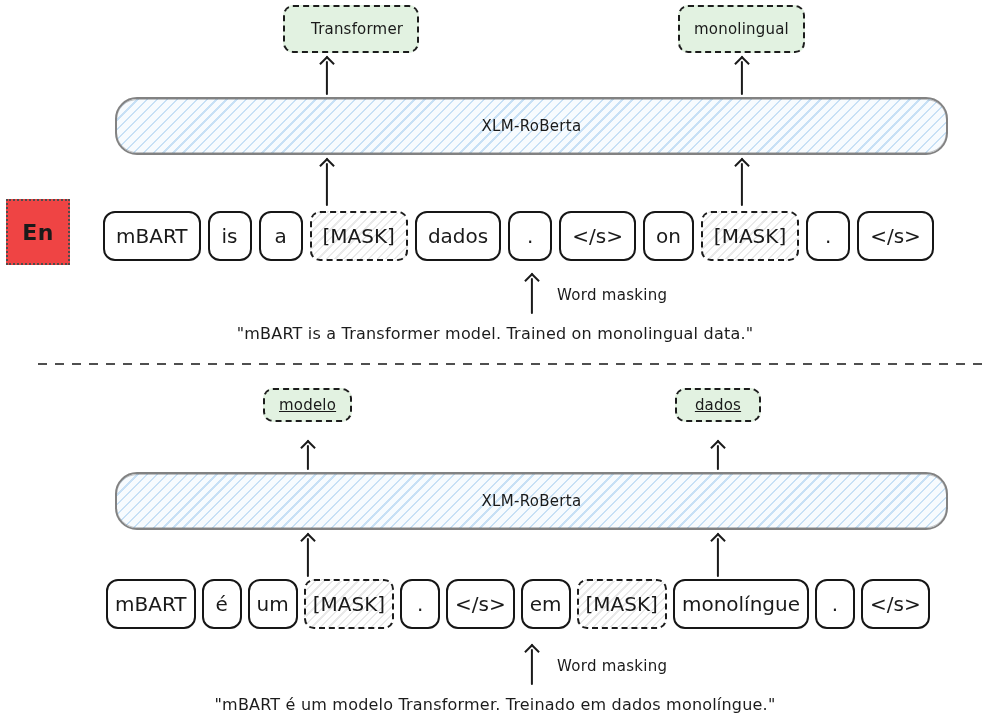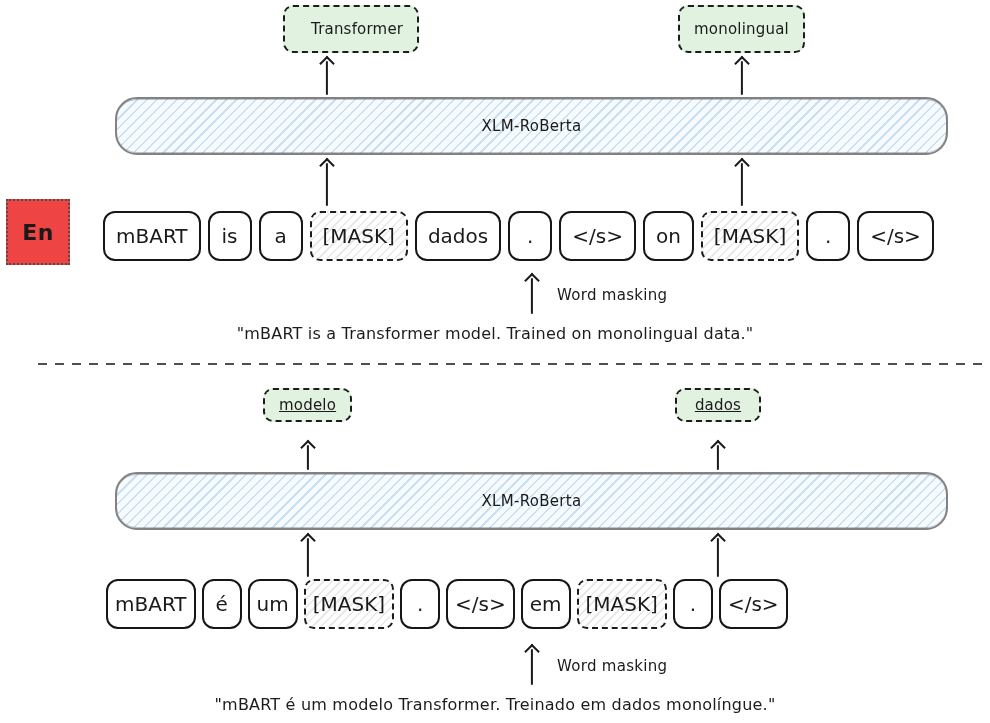--- a/index.html
+++ b/index.html
@@ -224,20 +224,23 @@
         <div class="token">
           <span>&lt;/s&gt;</span>
         </div>
         <div class="token">
           <span>em</span>
         </div>
         <div class="token masked">
           <span>[MASK]</span>
         </div>
         <div class="token">
+          <span>monolíngue</span>
+        </div>
+        <div class="token">
           <span>.</span>
         </div>
         <div class="token">
           <span>&lt;/s&gt;</span>
         </div>
       </div>
 
     <div class="arrow-up wm-arrow">
         <span class="head"></span>
         <span class="stem"></span>

